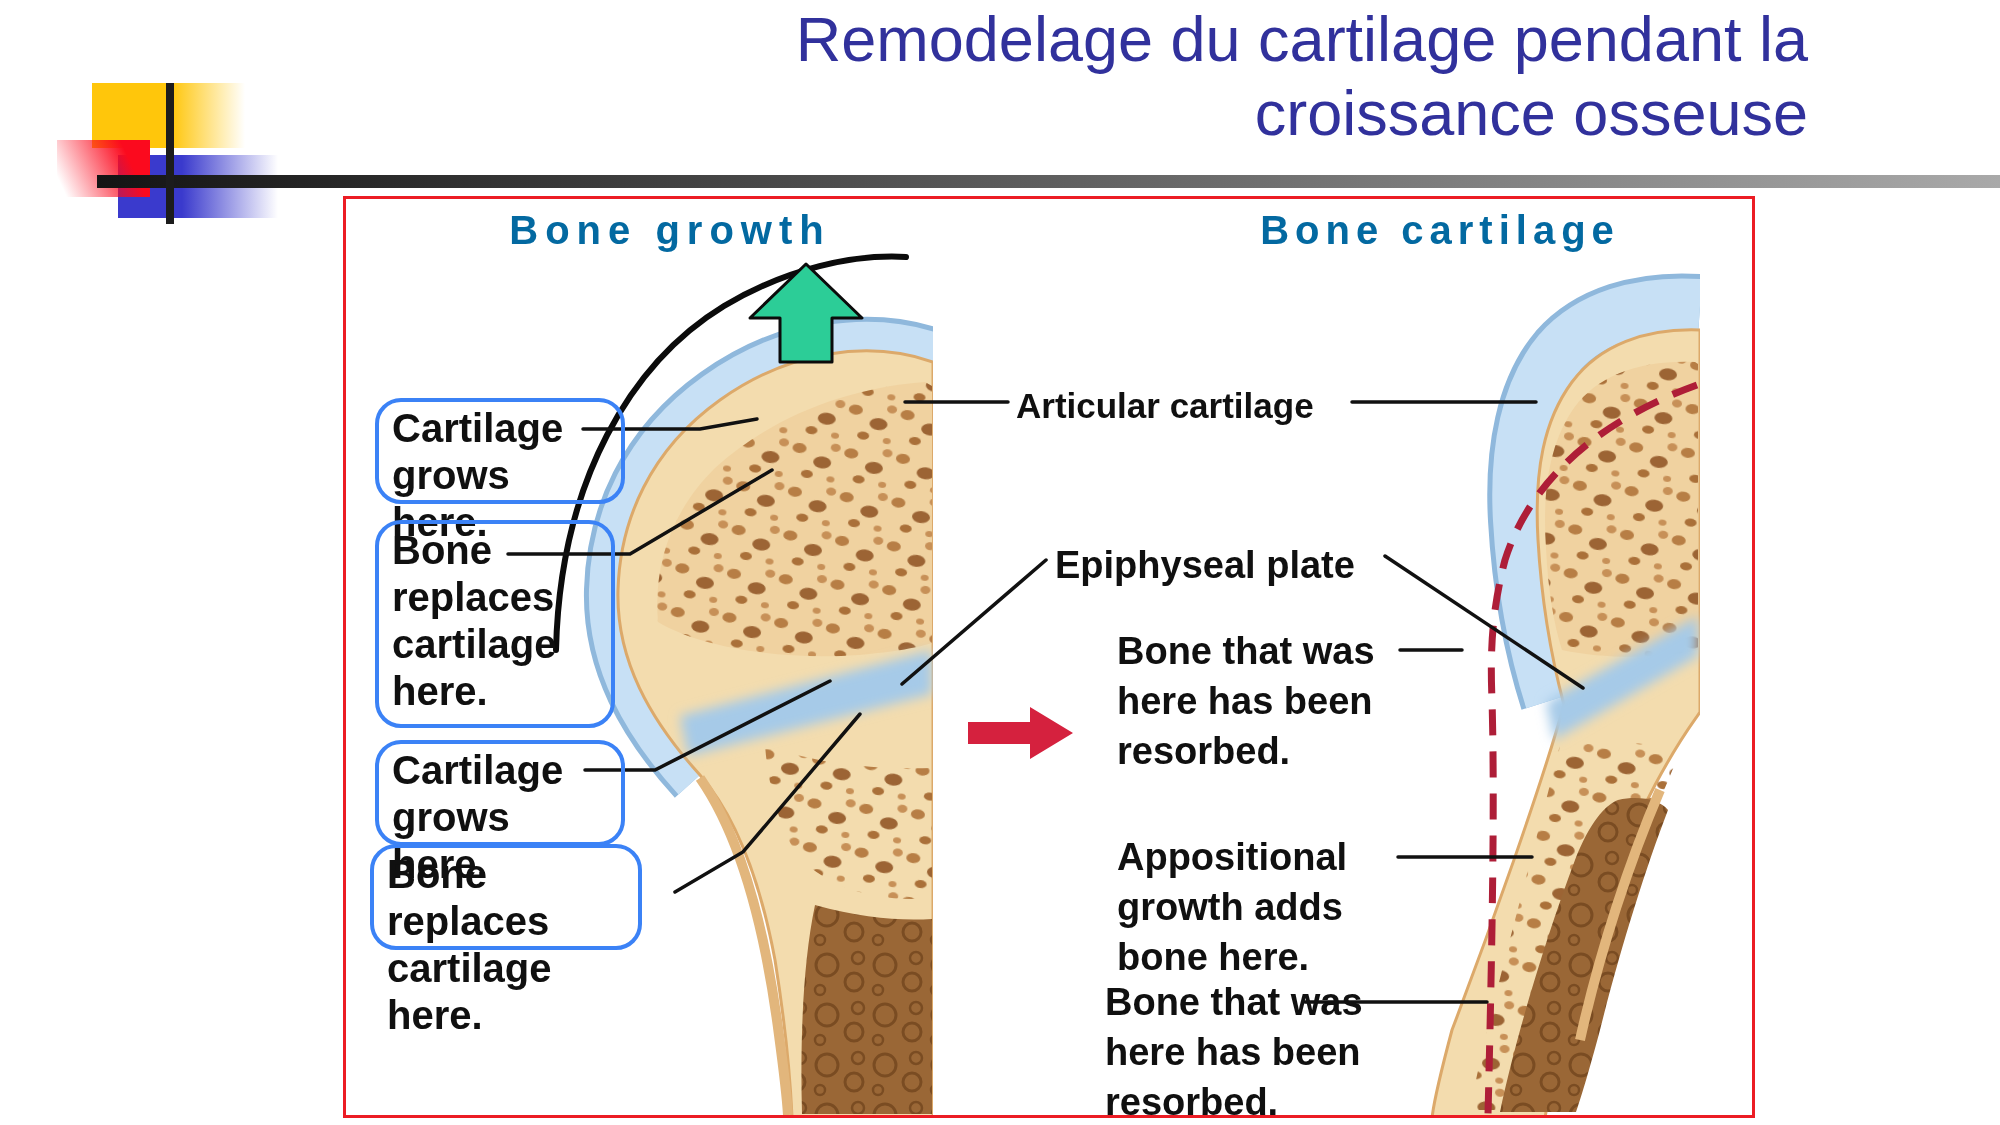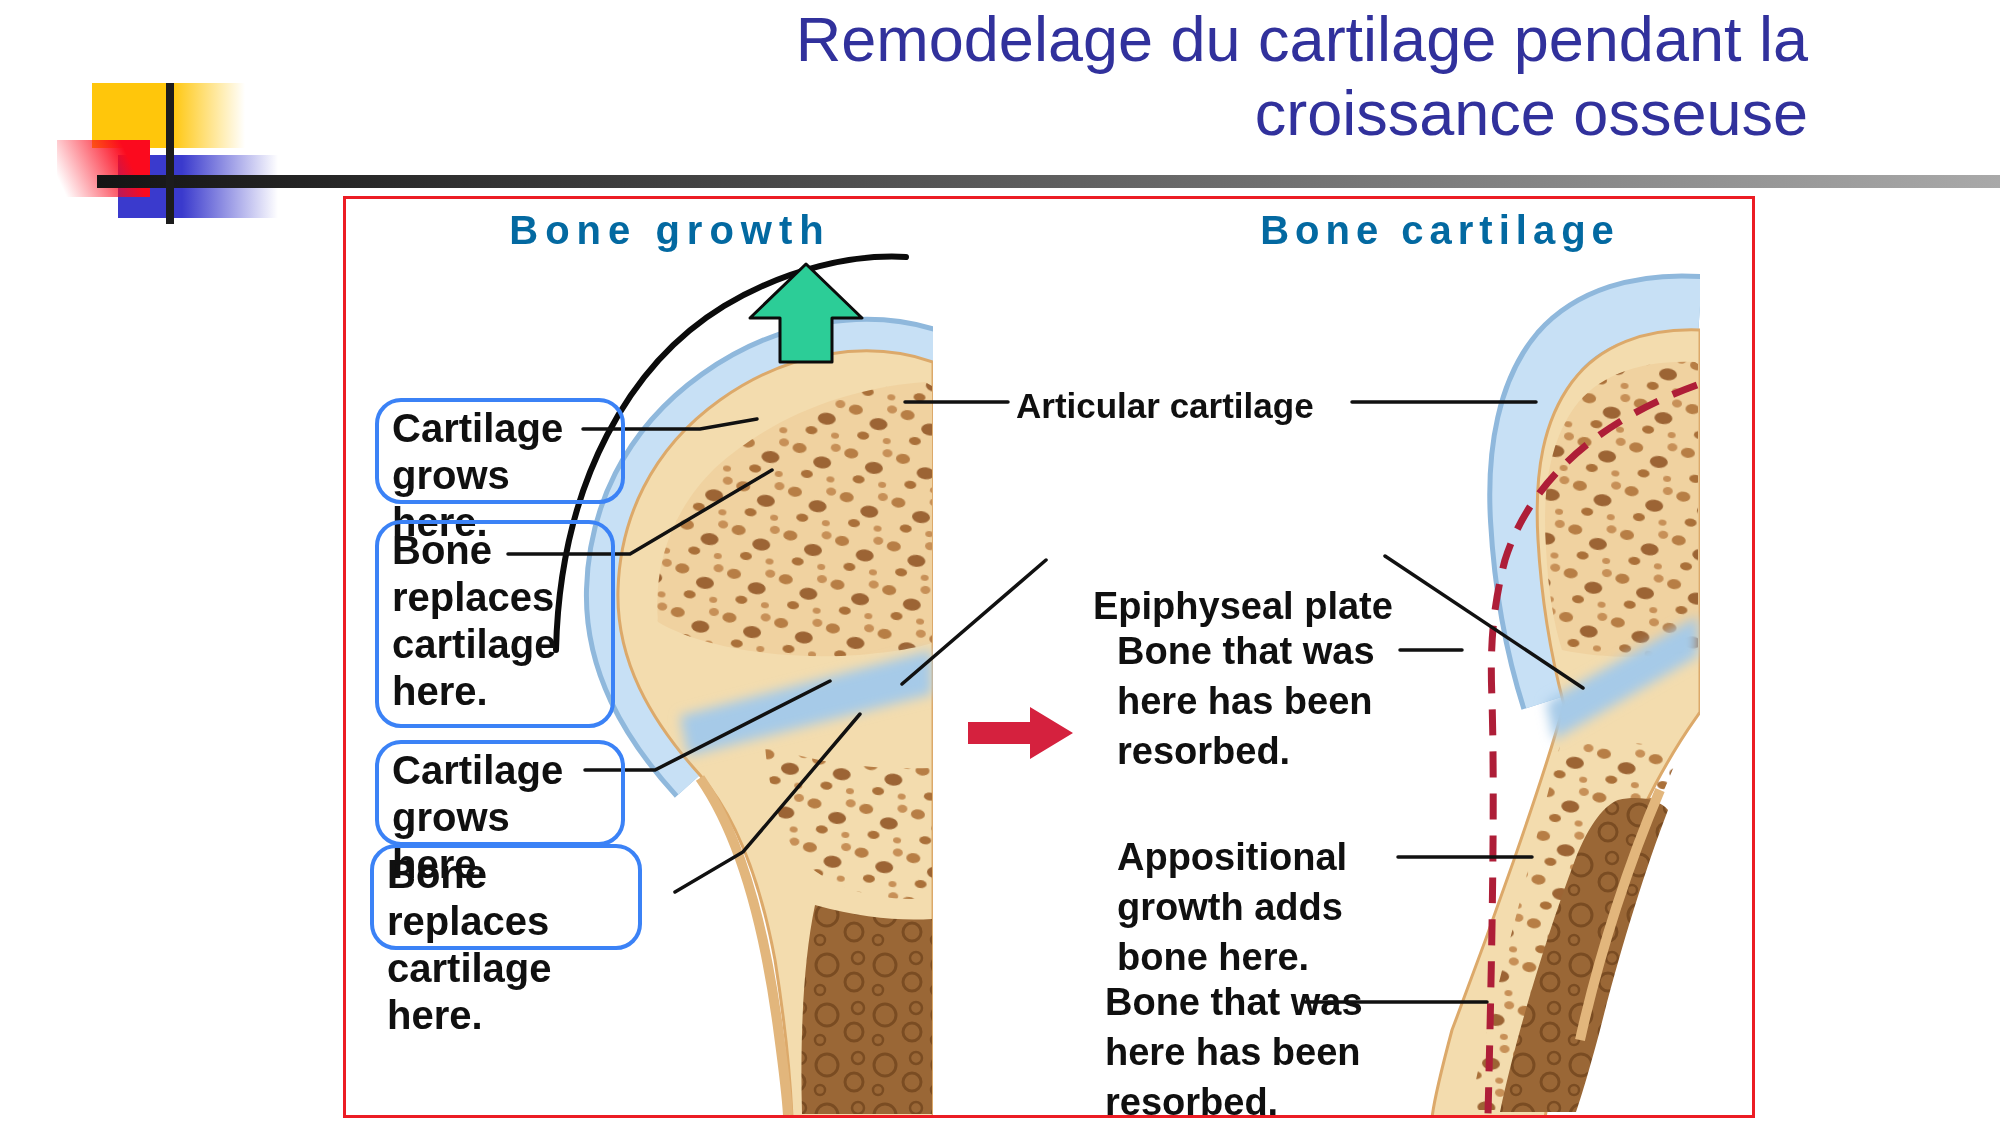--- a/index.html
+++ b/index.html
@@ -38,21 +38,21 @@
   .lbl{position:absolute;font-weight:bold;color:#101010;white-space:pre-line;z-index:6;}
   .lbl-box{border:4px solid #3b82f6;border-radius:26px;box-sizing:border-box;
            font-size:40px;line-height:47px;padding:3px 10px 0 13px;}
   .box1{left:375px;top:398px;width:250px;height:106px;}
   .box2{left:375px;top:520px;width:240px;height:208px;}
   .box3{left:375px;top:740px;width:250px;height:106px;}
   .box4{left:370px;top:844px;width:272px;height:106px;}
 
   .lbl-plain{font-size:38px;line-height:50px;letter-spacing:0px;}
   .lbl-articular{left:1016px;top:381px;font-size:35px;white-space:nowrap;text-align:right;}
-  .lbl-epiphyseal{left:1093px;top:540px;white-space:nowrap;margin-top:41px;}
+  .lbl-epiphyseal{left:1055px;top:540px;white-space:nowrap;}
   .lbl-r1{left:1117px;top:626px;}
   .lbl-r2{left:1117px;top:832px;}
   .lbl-r3{left:1105px;top:977px;}
 </style>
 </head>
 <body>
 
 <div class="slide">
 
   <div class="decor decor-yellow"></div>

